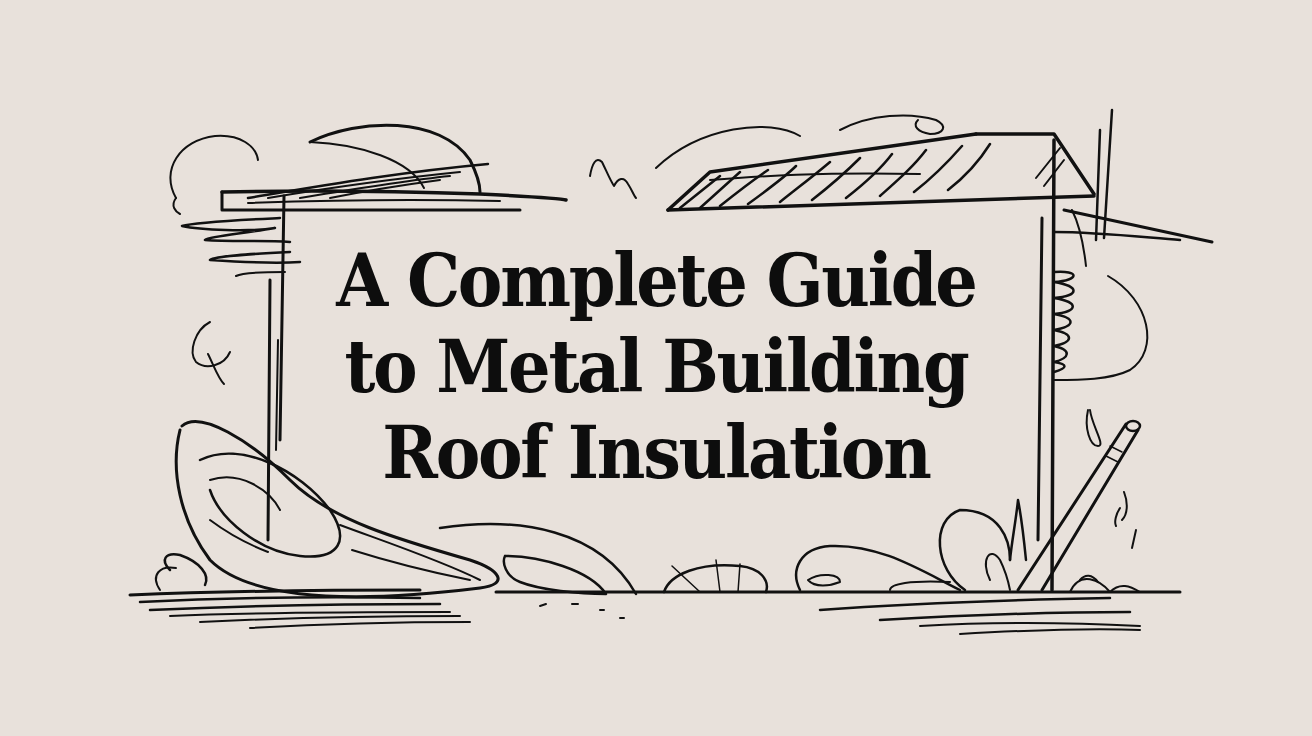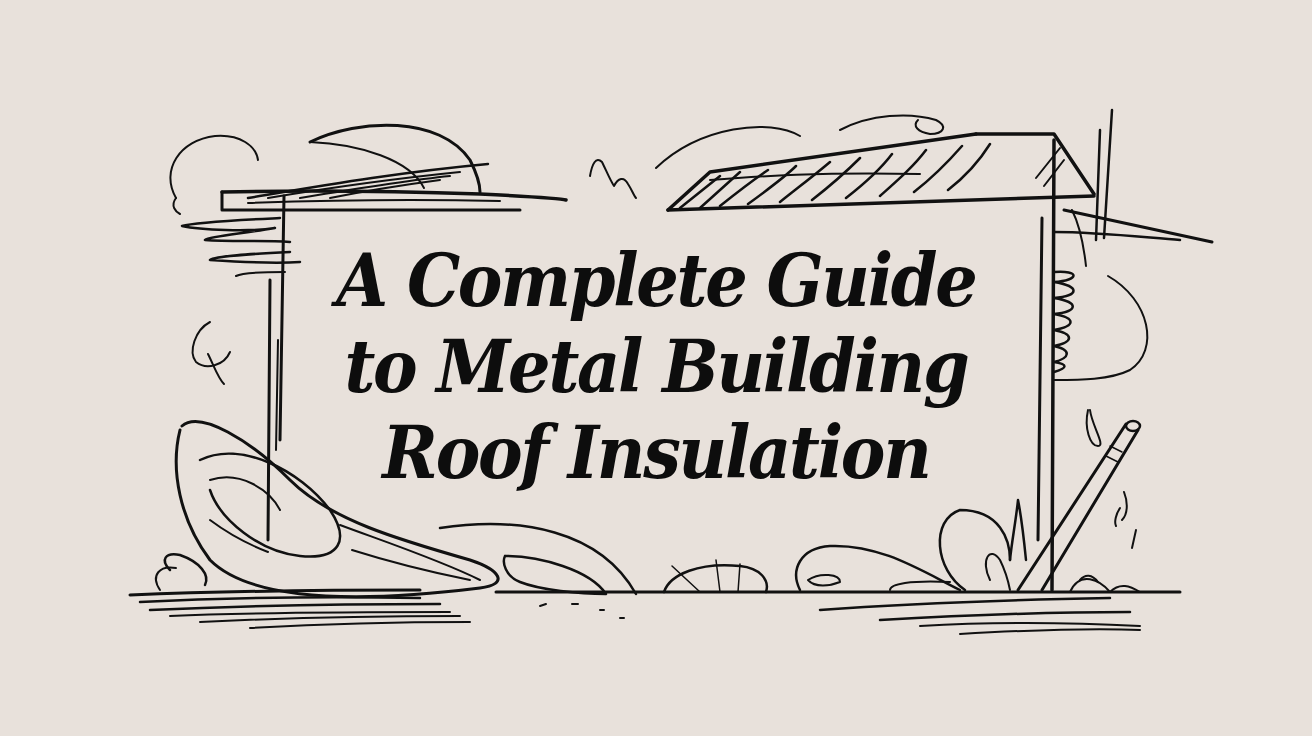--- a/index.html
+++ b/index.html
@@ -8,21 +8,20 @@
       width: 1312px;
       height: 736px;
       overflow: hidden;
       background: #e8e1db;
     }
     .canvas {
       position: relative;
       width: 1312px;
       height: 708px;
       background: #e8e1db;
-      font-style: italic;
     }
     svg.sketch {
       position: absolute;
       left: 0; top: 0;
       width: 1312px;
       height: 736px;
     }
     svg.sketch path, svg.sketch line, svg.sketch ellipse, svg.sketch polyline {
       fill: none;
       stroke: #111;

